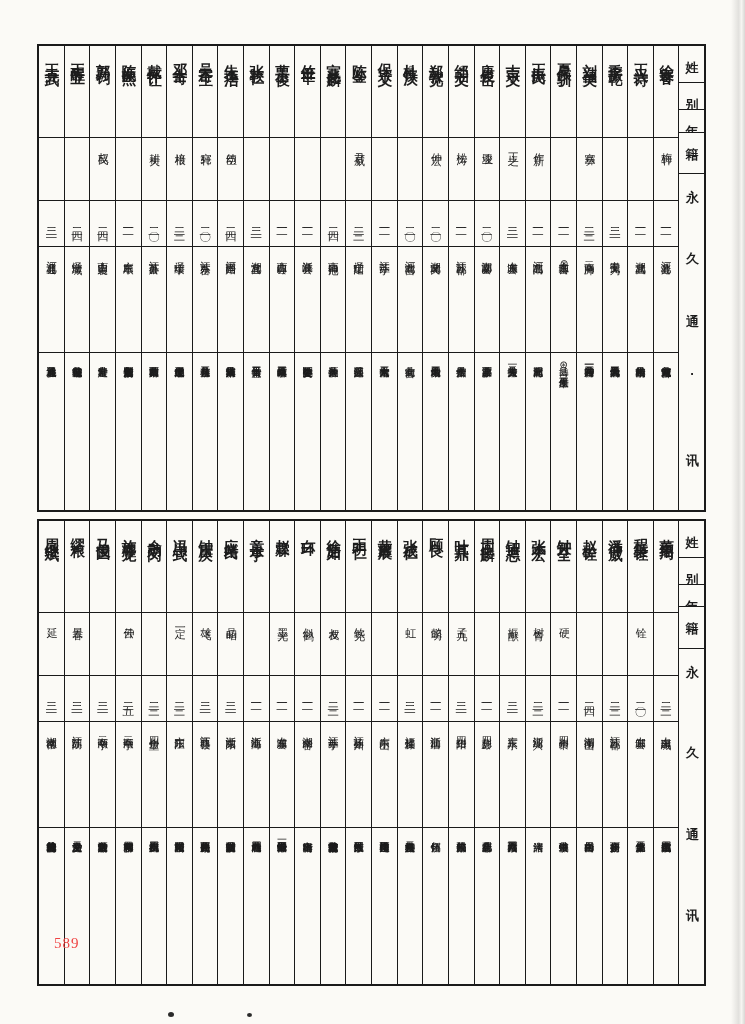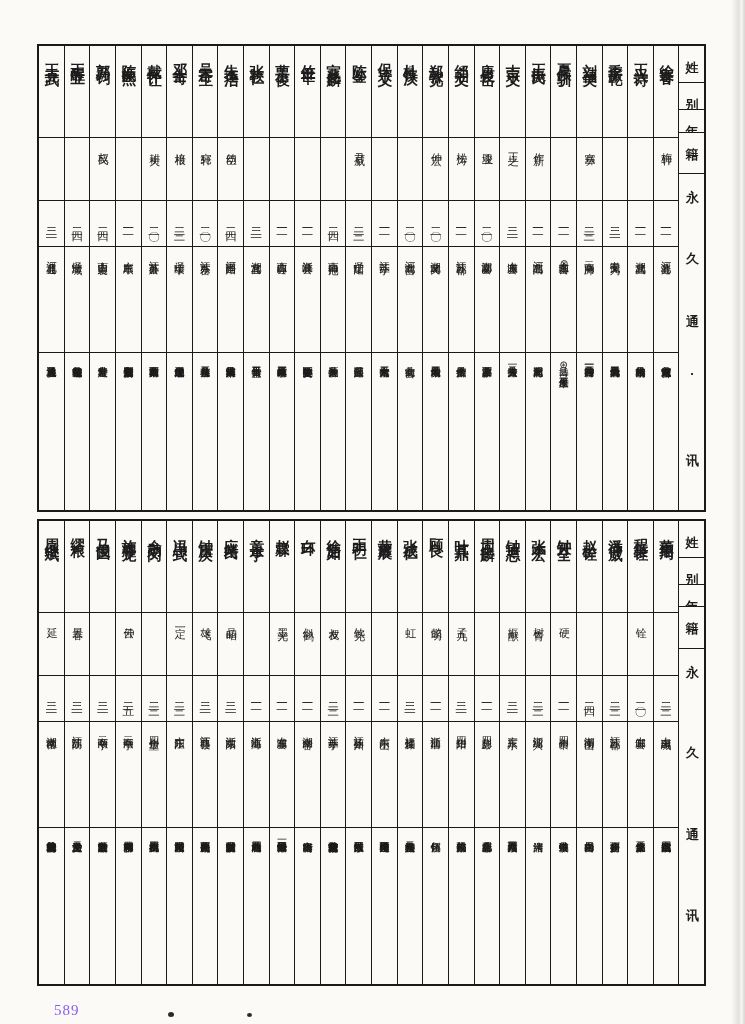--- a/index.html
+++ b/index.html
@@ -64,23 +64,23 @@
   .header-col .vtext {
     font-size:13px; font-weight:700; letter-spacing:0;
     height:100%;
     text-align:justify; text-align-last:justify;
   }
   .header-col .c-age .vtext { height:100%; }
 
   .mark { font-size:8px; letter-spacing:0; font-weight:400; }
 
   .page-number {
-    position:absolute; left:54px; top:1002px;
+    position:absolute; left:54px; top:935px;
     font-family:"Liberation Serif", serif;
-    font-size:15px; color:#8b5cf6; letter-spacing:1px;
+    font-size:15px; color:#ef4444; letter-spacing:1px;
   }
 </style>
 </head>
 <body>
 
 <div class="page">
   <div class="roster roster-top" id="table-0">
       <div class="col header-col">
         <div class="cell c-name">
           <div class="vtext">姓名</div>

